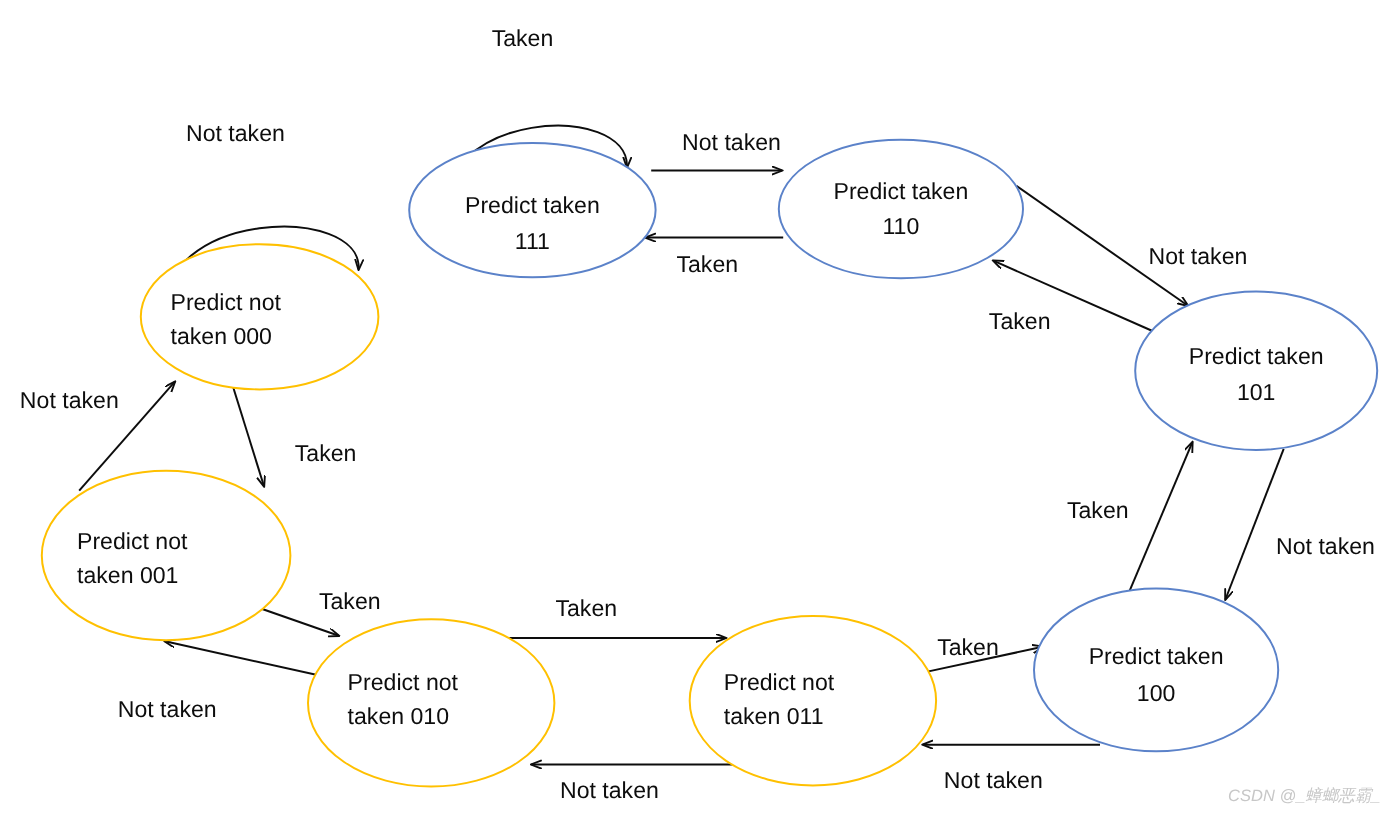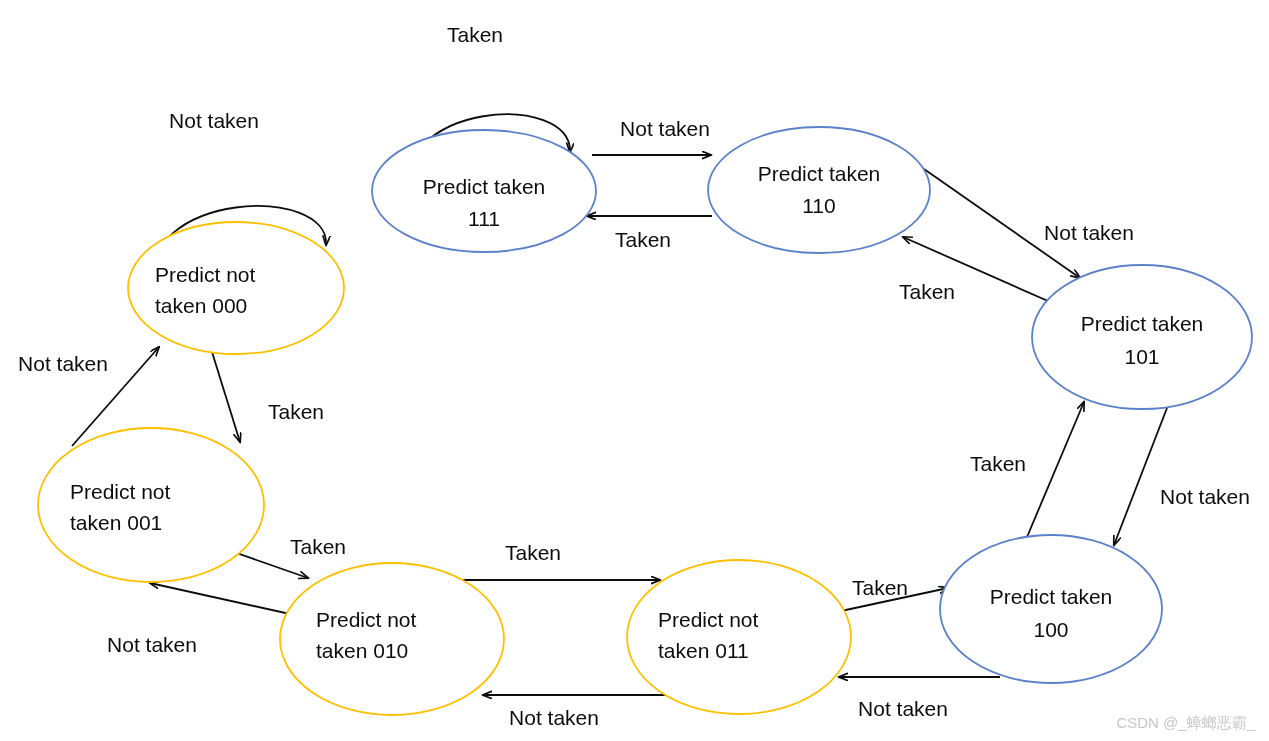--- a/index.html
+++ b/index.html
@@ -45,20 +45,21 @@
   }
   .watermark {
     position: absolute;
     right: 14px;
     bottom: 8px;
     font-family: "Liberation Sans", sans-serif;
     font-size: 15px;
     color: #c7c7c7;
     white-space: nowrap;
     user-select: none;
+    font-style: italic;
   }
 </style>
 </head>
 <body>
 
 <div id="canvas">
 
   <svg class="diagram-layer" viewBox="0 0 1269 741">
     <defs>
       <marker id="arrowhead" markerWidth="11" markerHeight="11" refX="9.4" refY="4" orient="auto" markerUnits="userSpaceOnUse">

